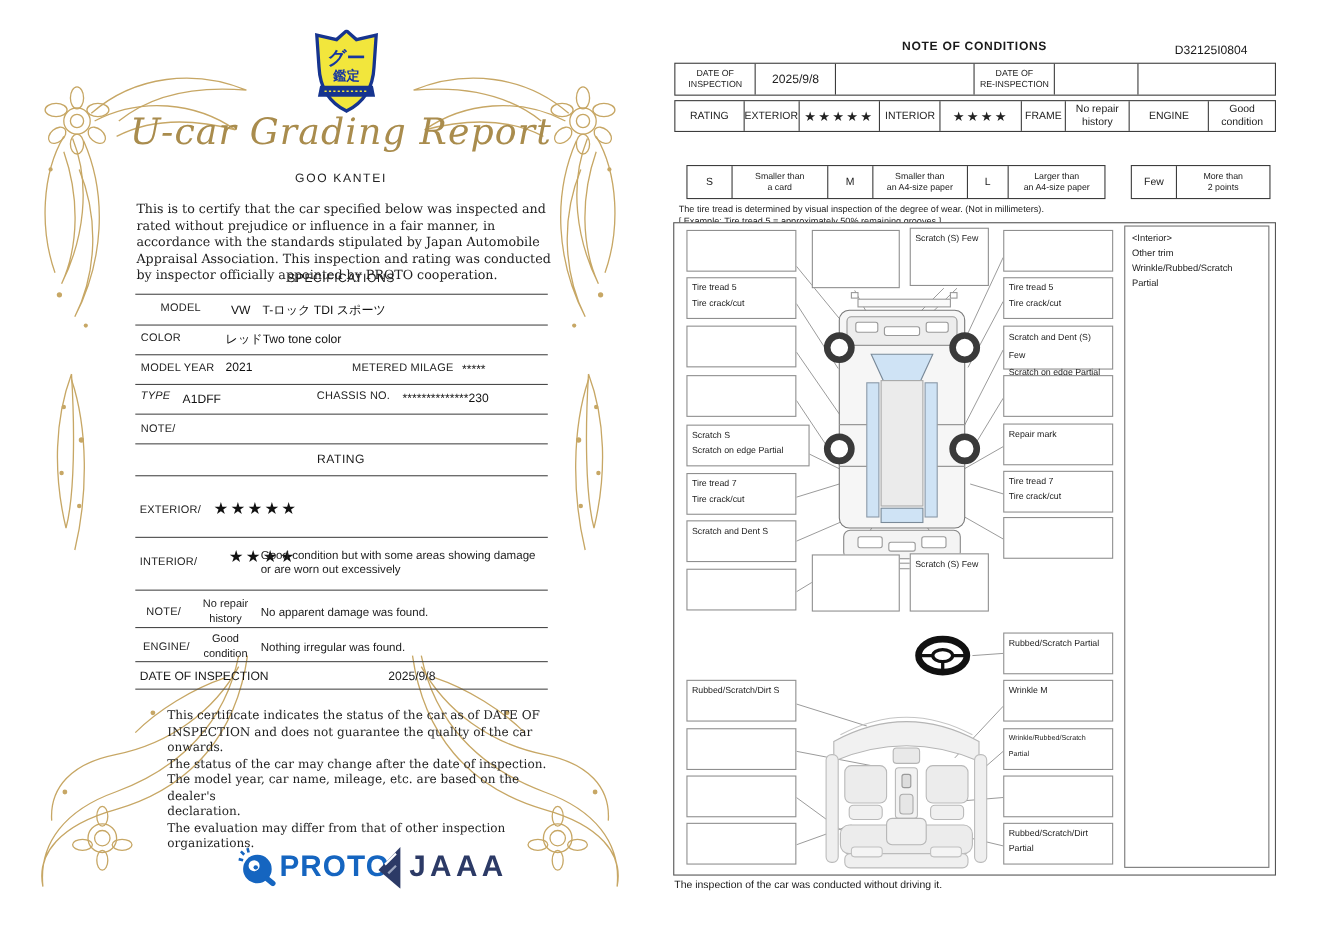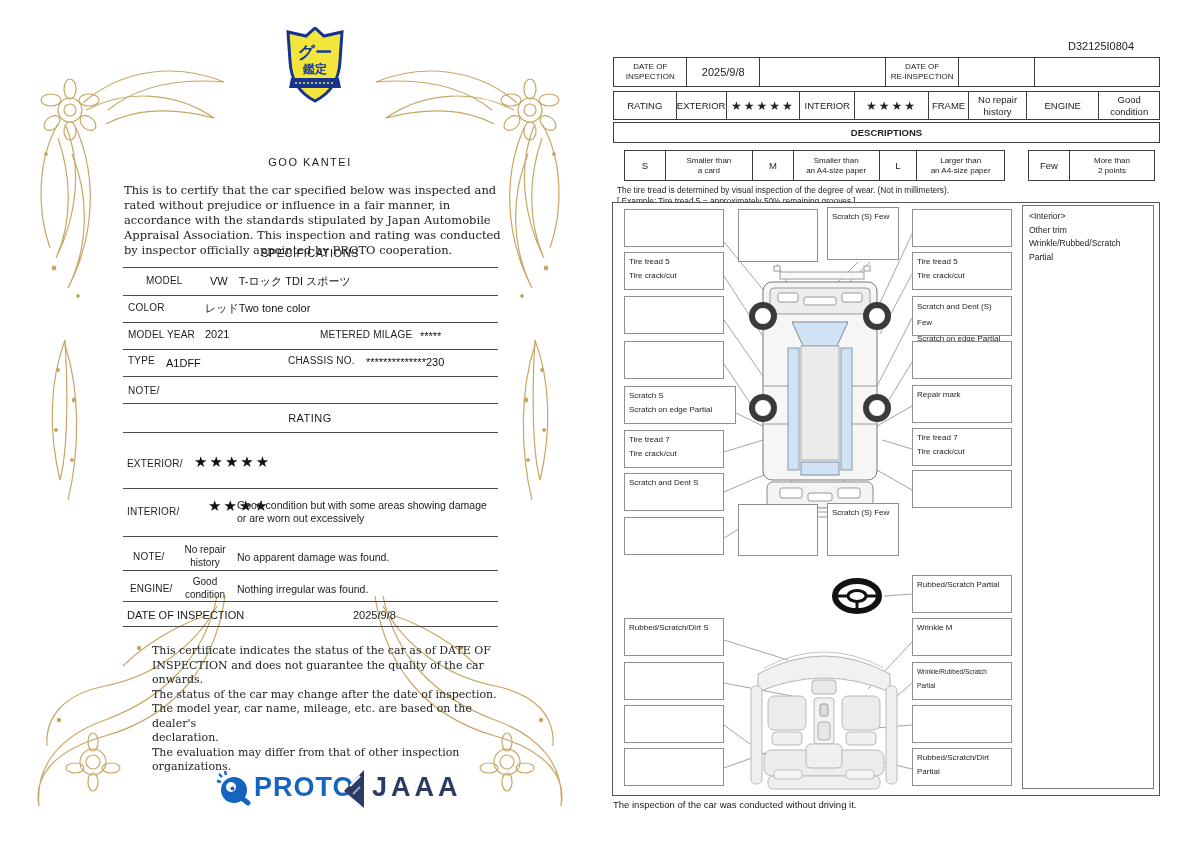--- a/index.html
+++ b/index.html
@@ -101,20 +101,21 @@
     </svg>
 
   <svg class="abs" style="left:284px;top:27px" width="62" height="76" viewBox="0 0 62 76">
     <path d="M31,1 L40,9 L58,5 L56,34 C55,55 45,67 31,74 C17,67 7,55 6,34 L4,5 L22,9 Z" fill="#f2e63c" stroke="#16348f" stroke-width="3"></path>
     <text x="31" y="31" text-anchor="middle" font-size="17" font-weight="bold" fill="#1536a0" font-family="Liberation Sans, sans-serif">グー</text>
     <text x="31" y="46" text-anchor="middle" font-size="12" font-weight="bold" fill="#1536a0" font-family="Liberation Sans, sans-serif">鑑定</text>
     <path d="M7,51 L55,51 L57,61 L5,61 Z" fill="#16348f"></path>
     <line x1="11" y1="56" x2="51" y2="56" stroke="#f2e63c" stroke-width="1.4" stroke-dasharray="2 2"></line>
   </svg>
 
+  <div class="abs serif center" style="left:60px;top:100px;width:500px;font-size:33px;font-style:italic;color:#a98c4d;letter-spacing:1px;">U-car Grading Report</div>
   <div class="abs center" style="left:60px;top:156px;width:500px;font-size:11px;letter-spacing:1.5px;color:#222;">GOO KANTEI</div>
 
   <div class="abs serif" style="left:124px;top:183px;width:378px;font-size:11.5px;line-height:1.3;color:#222;">This is to certify that the car specified below was inspected and rated without prejudice or influence in a fair manner, in accordance with the standards stipulated by Japan Automobile Appraisal Association. This inspection and rating was conducted by inspector officially appointed by PROTO cooperation.</div>
 
   <div class="abs center" style="left:60px;top:247px;width:500px;font-size:11px;letter-spacing:.5px;">SPECIFICATIONS</div>
 
   <div class="line" style="left:123px;top:267px;width:375px;"></div>
   <div class="lbl" style="left:146px;top:275px;">MODEL</div>
   <div class="val" style="left:210px;top:274px;">VW　T-ロック TDI スポーツ</div>
 
@@ -122,21 +123,21 @@
   <div class="lbl" style="left:128px;top:302px;text-align:center;">COLOR</div>
   <div class="val" style="left:205px;top:301px;">レッドTwo tone color</div>
 
   <div class="line" style="left:123px;top:322px;width:375px;"></div>
   <div class="lbl" style="left:128px;top:329px;">MODEL YEAR</div>
   <div class="val" style="left:205px;top:328px;">2021</div>
   <div class="lbl" style="left:320px;top:329px;">METERED MILAGE</div>
   <div class="val" style="left:420px;top:330px;">*****</div>
 
   <div class="line" style="left:123px;top:349px;width:375px;"></div>
-  <div class="lbl" style="left:128px;top:355px;">TYPE</div>
+  <div class="lbl" style="left:128px;top:355px;font-style:italic;">TYPE</div>
   <div class="val" style="left:166px;top:357px;">A1DFF</div>
   <div class="lbl" style="left:288px;top:355px;">CHASSIS NO.</div>
   <div class="val" style="left:366px;top:356px;">**************230</div>
 
   <div class="line" style="left:123px;top:376px;width:375px;"></div>
   <div class="lbl" style="left:128px;top:385px;">NOTE/</div>
   <div class="line" style="left:123px;top:403px;width:375px;"></div>
 
   <div class="abs center" style="left:60px;top:412px;width:500px;font-size:11px;letter-spacing:.5px;">RATING</div>
   <div class="line" style="left:123px;top:432px;width:375px;"></div>
@@ -183,20 +184,21 @@
     <line x1="1" y1="11" x2="5" y2="12" stroke="#1565c0" stroke-width="2.4"></line>
   </svg>
   <div class="abs" style="left:254px;top:772px;font-size:27px;font-weight:bold;color:#1565c0;letter-spacing:1px;">PROTO</div>
   <svg class="abs" style="left:344px;top:770px" width="22" height="38" viewBox="0 0 22 38">
     <polygon points="20,0 20,38 0,21" fill="#2c3a66"></polygon>
     <line x1="6" y1="16" x2="16" y2="6" stroke="#ffffff" stroke-width="2"></line>
     <line x1="9" y1="24" x2="16" y2="17" stroke="#9aa4bd" stroke-width="2"></line>
   </svg>
   <div class="abs" style="left:372px;top:772px;font-size:27px;font-weight:bold;color:#2c3a66;letter-spacing:4px;">JAAA</div>
 
+  <div class="abs center" style="left:612px;top:36px;width:548px;font-size:11px;font-weight:600;letter-spacing:.6px;">NOTE OF CONDITIONS</div>
   <div class="abs" style="left:1068px;top:40px;font-size:11px;">D32125I0804</div>
 
   <div class="tbl" style="left:613px;top:57px;width:547px;height:30px;">
     <div class="cell cell-sm" style="width:13.3%">DATE OF
 INSPECTION</div>
     <div class="cell dt-val" style="width:13.3%">2025/9/8</div>
     <div class="cell" style="width:23.2%"></div>
     <div class="cell cell-sm" style="width:13.3%">DATE OF
 RE-INSPECTION</div>
     <div class="cell" style="width:13.9%"></div>
@@ -210,23 +212,20 @@
     <div class="cell cell-md" style="width:10.1%">INTERIOR</div>
     <div class="cell cell-star" style="width:13.5%">★★★★</div>
     <div class="cell cell-md" style="width:7.4%">FRAME</div>
     <div class="cell cell-md" style="width:10.6%">No repair
 history</div>
     <div class="cell cell-md" style="width:13.3%">ENGINE</div>
     <div class="cell cell-md" style="width:11.1%">Good
 condition</div>
   </div>
 
-  <div class="tbl" style="left:613px;top:122px;width:547px;height:21px;">
-    <div class="cell cell-md" style="width:100%;font-weight:600;">DESCRIPTIONS</div>
-  </div>
 
   <div class="tbl" style="left:624px;top:150px;width:381px;height:31px;">
     <div class="cell cell-md" style="width:10.5%">S</div>
     <div class="cell cell-sm" style="width:23%">Smaller than
 a card</div>
     <div class="cell cell-md" style="width:10.8%">M</div>
     <div class="cell cell-sm" style="width:22.6%">Smaller than
 an A4-size paper</div>
     <div class="cell cell-md" style="width:10%">L</div>
     <div class="cell cell-sm" style="width:23.1%">Larger than

